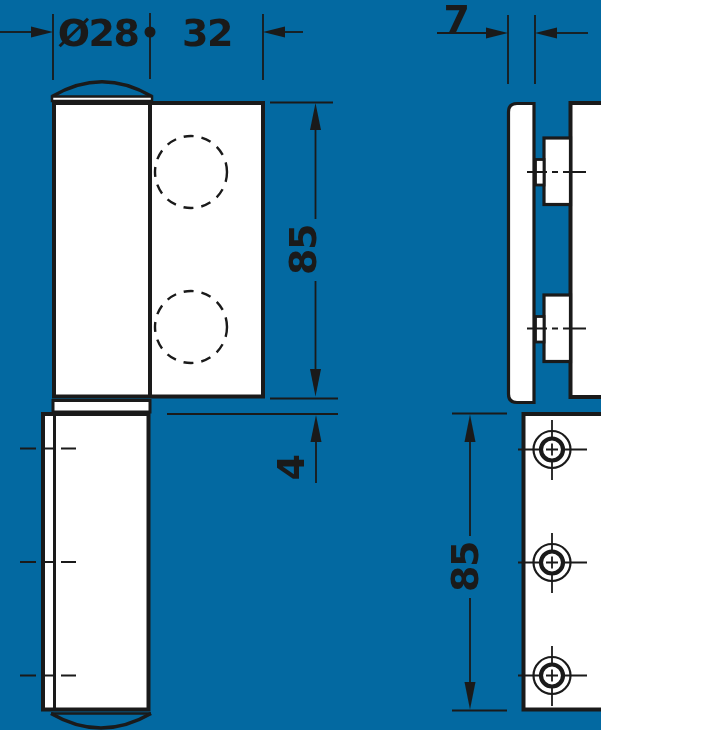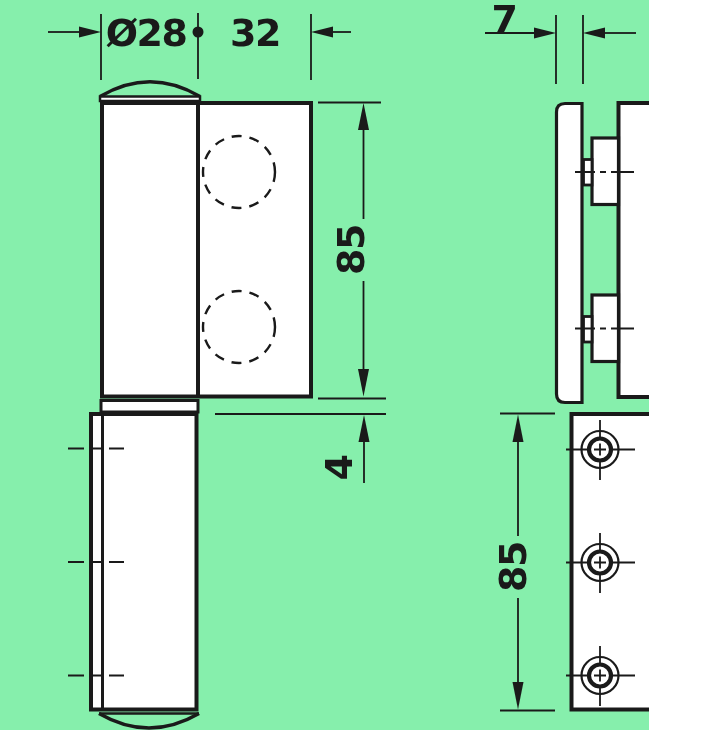--- a/index.html
+++ b/index.html
@@ -1,17 +1,17 @@
 <!DOCTYPE html>
 <html><head>
 <meta charset="utf-8">
 <style>
   html,body{margin:0;padding:0;background:#ffffff;}
-  .stage{position:relative;width:601px;height:730px;background:#86efac;overflow:hidden;
-         font-family:"DejaVu Sans","Liberation Sans",sans-serif;padding-left:48px;}
+  .stage{position:relative;width:601px;height:730px;background:#0369a1;overflow:hidden;
+         font-family:"DejaVu Sans","Liberation Sans",sans-serif;}
   svg{display:block;}
   .dim-text{font-family:"DejaVu Sans","Liberation Sans",sans-serif;
             font-weight:700;font-size:38px;letter-spacing:-1.5px;fill:#1a1a1a;}
   .outline{stroke:#1a1a1a;fill:#ffffff;}
   .nofill{stroke:#1a1a1a;fill:none;}
   .thin{stroke:#1a1a1a;fill:none;stroke-width:1.8;}
   .arrow{fill:#1a1a1a;stroke:none;}
 </style>
 </head>
 <body>

